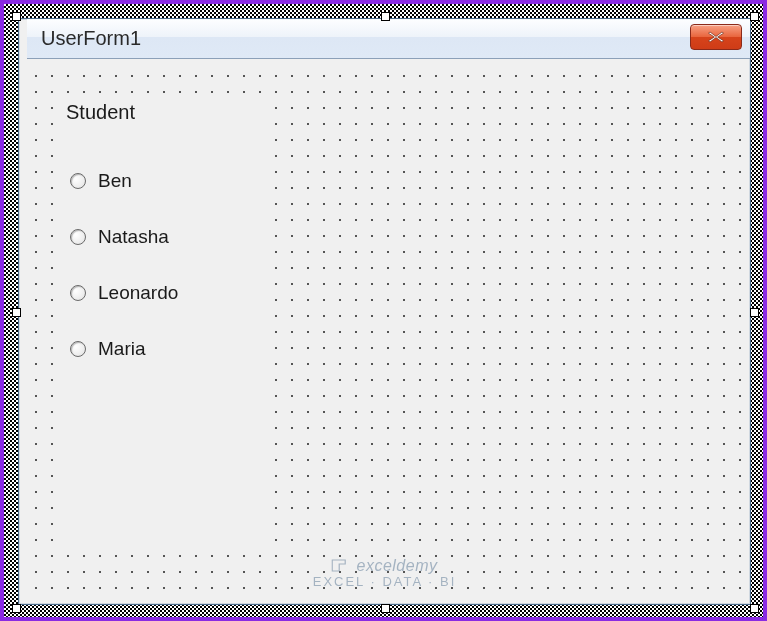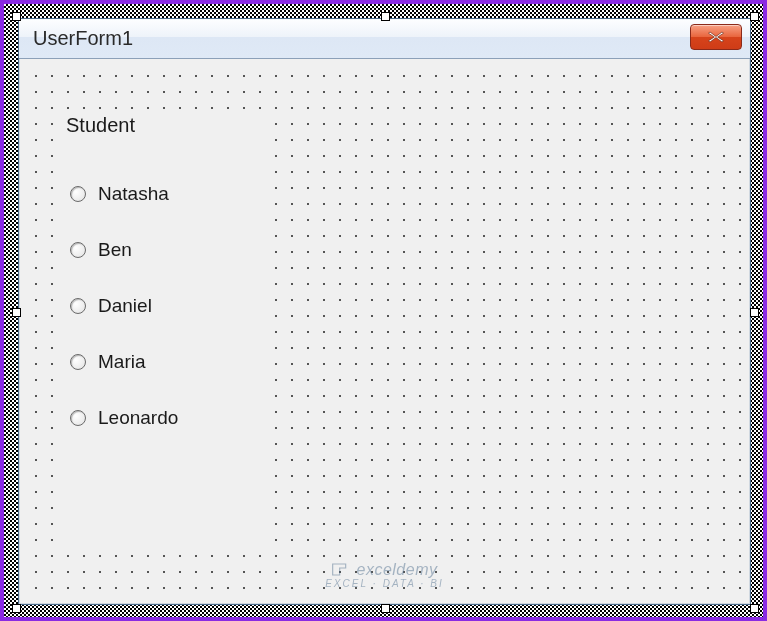--- a/index.html
+++ b/index.html
@@ -39,20 +39,21 @@
   
   .userform {
     position: absolute;
     left: 14px;
     top: 14px;
     width: 733px;
     height: 587px;
     border: 1px solid #4a6a8a;
     background: #f0f0f0;
     box-shadow: 0 0 0 1px #d0d8e0 inset;
+    padding-left: 8px;
   }
 
   .titlebar {
     position: relative;
     height: 40px;
     background: linear-gradient(to bottom, #fdfeff 0%, #eef3fa 45%, #dde7f5 46%, #dfe9f6 100%);
     border-bottom: 1px solid #8ca0b8;
     display: flex;
     align-items: center;
     padding-left: 14px;
@@ -86,21 +87,21 @@
     background-color: #f0f0f0;
     background-image: radial-gradient(circle, #555 1px, transparent 1px);
     background-size: 16px 16px;
     background-position: 6px 6px;
   }
 
   
   .frame {
     position: absolute;
     left: 32px;
-    top: 52px;
+    top: 39px;
     width: 210px;
     height: 440px;
     background: #f0f0f0;
   }
   .frame-caption {
     position: absolute;
     left: 8px;
     top: 0px;
     font-size: 20px;
     color: #1a1a1a;
@@ -144,24 +145,23 @@
     color: #4a6a8a;
     font-family: "Segoe UI", sans-serif;
     pointer-events: none;
   }
   .watermark .wm-main {
     font-size: 16px;
     font-style: italic;
     letter-spacing: 0.5px;
   }
   .watermark .wm-sub {
-    font-size: 10px;
+    font-size: 13px;
     letter-spacing: 2px;
     margin-top: -2px;
-    font-style: italic;
   }
   .watermark .wm-icon {
     display:inline-block;
     vertical-align: middle;
     margin-right:4px;
   }
 </style>
 </head>
 <body>
 
@@ -188,37 +188,33 @@
     </div>
 
     <div class="client">
 
       <div class="frame">
         <div class="frame-caption">Student</div>
 
         <div class="options">
           <div class="option-row">
             <span class="radio"></span>
+            <span class="opt-label">Ben</span>
+          </div>
+          <div class="option-row">
+            <span class="radio"></span>
             <span class="opt-label">Natasha</span>
           </div>
           <div class="option-row">
             <span class="radio"></span>
-            <span class="opt-label">Ben</span>
-          </div>
-          <div class="option-row">
-            <span class="radio"></span>
-            <span class="opt-label">Daniel</span>
+            <span class="opt-label">Leonardo</span>
           </div>
           <div class="option-row">
             <span class="radio"></span>
             <span class="opt-label">Maria</span>
-          </div>
-          <div class="option-row">
-            <span class="radio"></span>
-            <span class="opt-label">Leonardo</span>
           </div>
         </div>
       </div>
 
       <div class="watermark">
         <div class="wm-main">
           <span class="wm-icon">
             <svg width="16" height="14" viewBox="0 0 16 14">
                 <path d="M1 13 L8 13 L8 6 L14 6 L14 2 L1 2 Z" fill="none" stroke="#4a6a8a" stroke-width="1.2"></path>
               </svg>

